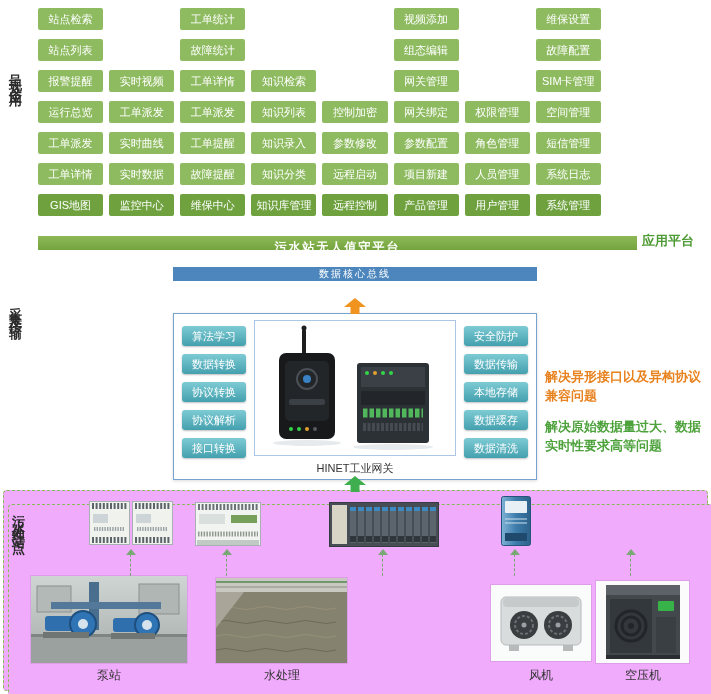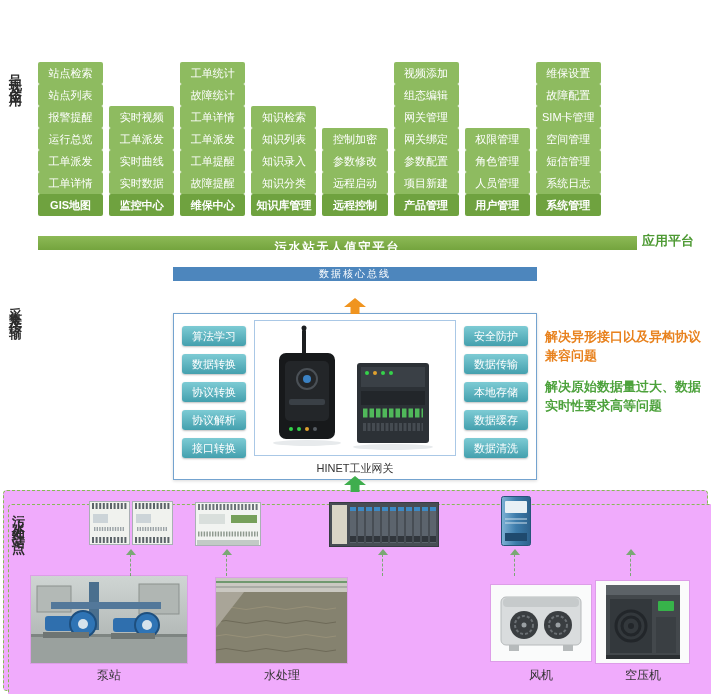--- a/index.html
+++ b/index.html
@@ -9,24 +9,24 @@
 
   
   .side-label { position:absolute; writing-mode:vertical-lr; text-orientation:upright;
     font-size:13px; font-weight:bold; color:#2b2b2b; letter-spacing:5px; }
   .side-label.presentation { left:6px; top:64px; }
   .side-label.collection   { left:6px; top:296px; }
 
   
   .app-grid { position:absolute; left:38px; top:8px; width:634px; height:208px;
     display:grid; grid-template-columns:repeat(9,1fr); column-gap:6px; }
-  .grid-col { display:flex; flex-direction:column; justify-content:flex-end; }
+  .grid-col { display:flex; flex-direction:column; justify-content:flex-end; gap:9px; }
   .gbtn { height:22px; line-height:22px; text-align:center; color:#fff; font-size:11px;
     background:var(--button-green,#8EBB60); border-radius:2px; white-space:nowrap; overflow:hidden; }
-  .gbtn.header { background:var(--header-green,#6FA23F); font-weight:bold; }
+  .gbtn.header { background:var(--header-green,#6FA23F); font-weight:normal; }
 
   .platform-bar { position:absolute; left:38px; top:236px; width:599px; height:14px;
     line-height:23px; text-align:center; color:#fff; font-weight:bold; font-size:12px;
     letter-spacing:2px; border-radius:0;
     background:linear-gradient(180deg,#8db956,var(--platform-green,#74A43E)); }
   .platform-caption { position:absolute; left:642px; top:232px; width:66px;
     font-size:13px; font-weight:bold; color:var(--caption-green,#4E9A34); }
 
   
   .bus { position:absolute; left:173px; width:364px; height:14px; line-height:14px;
@@ -46,21 +46,21 @@
     font-size:11px; border-radius:3px; box-shadow:0 1px 2px rgba(0,0,0,.25);
     background:linear-gradient(180deg,var(--teal-light,#7DCBD4),var(--teal,#44A0AE)); }
   .gw-photo-frame { position:absolute; left:80px; top:6px; width:202px; height:136px;
     border:1px solid #aac8e6; background:#fff; }
   .gw-label { position:absolute; left:80px; top:147px; width:202px; text-align:center;
     font-size:11px; color:#333; }
 
   
   .notes { position:absolute; left:545px; top:327px; width:164px; }
   .note { font-size:13px; font-weight:bold; line-height:19px; margin-bottom:12px; }
-  .note.orange { color:var(--note-orange,#E8821E); }
+  .note.orange { color:var(--note-orange,#E8821E);margin-top:40px; }
   .note.green  { color:var(--note-green,#4DA23C); }
 
   
   .station { position:absolute; left:3px; top:490px; width:705px; height:201px;
     background:#f0abfc; border:1px dashed var(--dashed-green,#86BC55); border-radius:4px; }
   .station .side-label.station { left:4px; top:13px; }
   .device { position:absolute; }
   .device svg, .photo svg { display:block; }
   .connector { position:absolute; width:12px; height:27px; top:58px; }
   .connector .line { position:absolute; left:5px; top:5px; height:22px;

